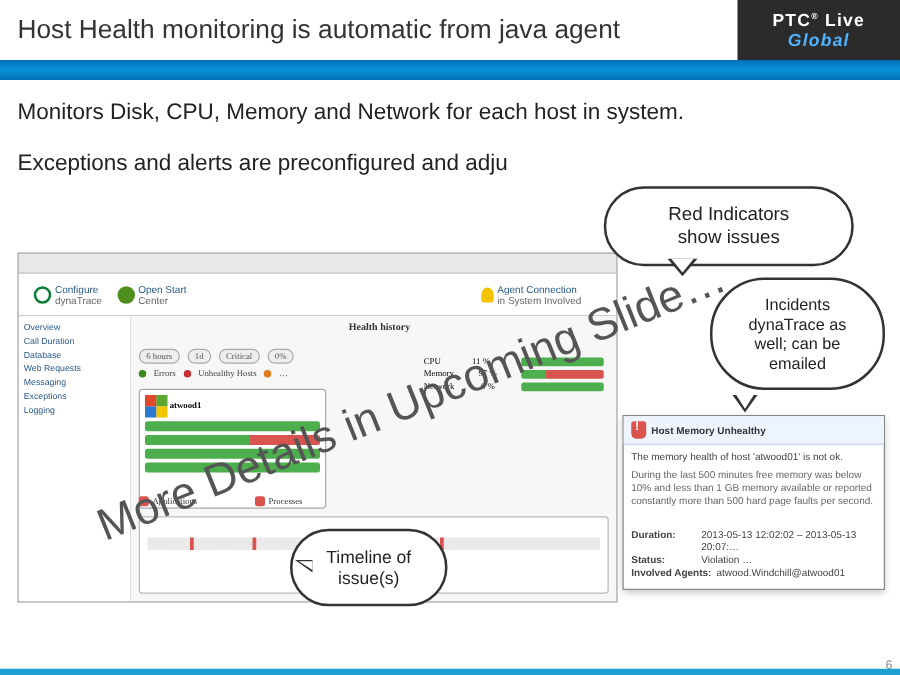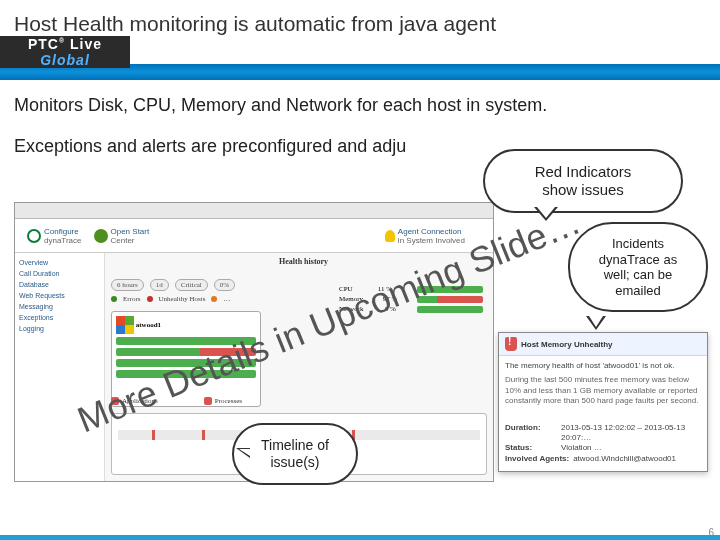--- a/index.html
+++ b/index.html
@@ -1,18 +1,18 @@
 <!DOCTYPE html>
 <html><head>
 <meta charset="utf-8">
 <style>
   * { box-sizing: border-box; margin: 0; padding: 0; }
   body { font-family: Arial, Helvetica, sans-serif; width: 720px; height: 540px; background: #fff; position: relative; overflow: hidden; }
   .slide { width: 720px; height: 540px; position: relative; }
-  .title-bar { height: 64px; display: flex; flex-direction: column; }
+  .title-bar { height: 48px; display: flex; }
   .title-left { flex: 1; padding: 12px 14px 0 14px; color: #333; font-size: 21px; font-weight: 400; }
   .title-right { width: 130px; background: #2b2b2b; color: #fff; display: flex; flex-direction: column; align-items: center; justify-content: center; font-size: 11px; }
   .ptc-live { font-weight: 700; font-size: 14px; letter-spacing: 1px; }
   .global { color: #4fb3ff; font-style: italic; font-size: 14px; font-weight: 700; letter-spacing: 1px; }
   .blue-band { height: 16px; background: linear-gradient(#0070b8,#0c91d8,#0070b8); }
   .content { padding: 12px 14px; color: #222; font-size: 18px; line-height: 1.5; }
   .content p { margin-bottom: 14px; }
   .screenshot { position: absolute; left: 14px; top: 202px; width: 480px; height: 280px; border: 1px solid #999; background: #f7f7f7; }
   .scr-top { height: 16px; background: #e8e8e8; border-bottom: 1px solid #bbb; font-size: 8px; padding: 2px 6px; color: #666; }
   .scr-toolbar { height: 34px; background: #fff; border-bottom: 1px solid #ccc; display: flex; align-items: center; font-size: 8px; color: #2a5a8a; }

